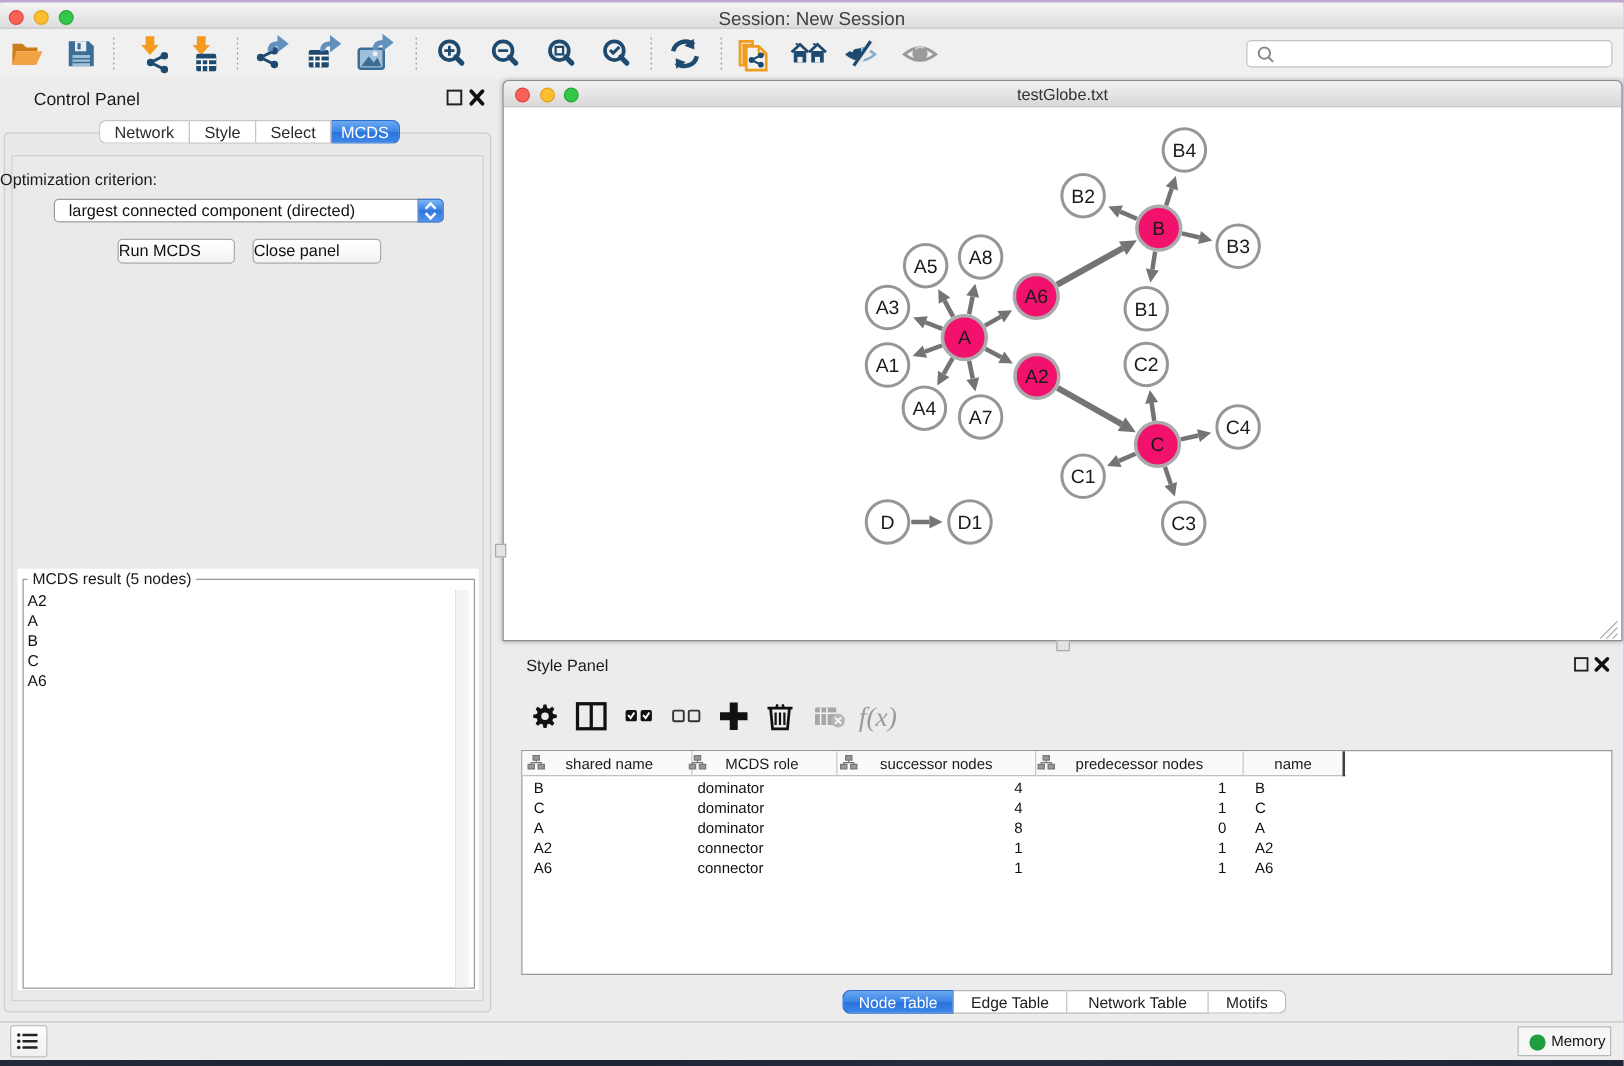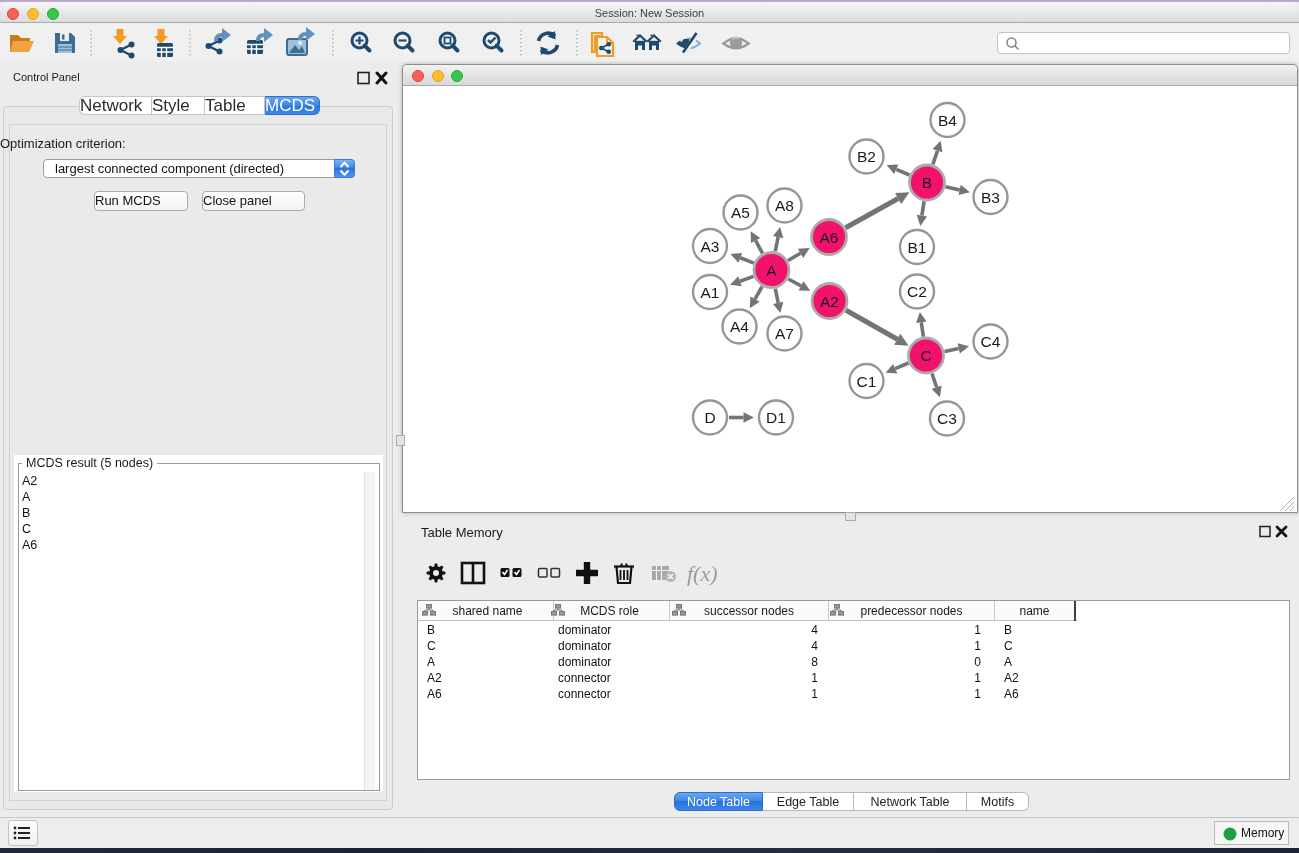--- a/index.html
+++ b/index.html
@@ -1,26 +1,26 @@
 <!DOCTYPE html>
 <html><head><meta charset="utf-8"><style>
 *{margin:0;padding:0;box-sizing:border-box}
 html,body{width:1299px;height:853px;overflow:hidden;background:#bfa7d2;font-family:"Liberation Sans",sans-serif;position:relative}
 .abs{position:absolute}
 #win{position:absolute;left:0;top:2px;width:1299px;height:852px;background:#ececec}
 
 #titlebar{position:absolute;left:0;top:2px;width:1299px;height:21px;background:linear-gradient(#f5f5f5,#dcdcdc);border-bottom:1px solid #a9a9a9;border-radius:5px 5px 0 0}
 #titlebar .tl{position:absolute;top:6px;width:12px;height:12px;border-radius:50%}
-#title-text{position:absolute;top:5px;width:100%;text-align:center;font-size:11px;color:#404040}
+#title-text{position:absolute;top:5px;width:100%;text-align:center;font-size:15px;color:#404040}
 
 #toolbar{position:absolute;left:0;top:23px;width:1299px;height:39px;background:#f0f0f0}
 #searchbox{position:absolute;left:997px;top:32px;width:293px;height:22px;background:#fff;border:1px solid #c3c3c3;border-radius:4px}
-#cp-title{position:absolute;left:13px;top:71px;font-size:11px;color:#1a1a1a}
-
-.tab{position:absolute;top:96px;height:19px;background:#fff;border:1px solid #c6c6c6;font-size:17px;color:#2b2b2b;text-align:left;line-height:18px}
+#cp-title{position:absolute;left:27px;top:71px;font-size:14px;color:#1a1a1a}
+
+.tab{position:absolute;top:96px;height:19px;background:#fff;border:1px solid #c6c6c6;font-size:13px;color:#2b2b2b;text-align:center;line-height:18px}
 
 #cp-outer{position:absolute;left:3px;top:106px;width:390px;height:704px;border:1px solid #cccccc;border-radius:4px;background:#e9e9e9}
 #cp-inner{position:absolute;left:9px;top:124px;width:378px;height:677px;border:1px solid #d2d2d2;background:#eaeaea}
 #opt-label{position:absolute;left:0px;top:136px;width:396px;text-align:left;font-size:13px;color:#1a1a1a}
 #combo{position:absolute;left:43px;top:159px;width:312px;height:19px;background:#fff;border:1px solid #9d9d9d;border-radius:4px}
 #combo .txt{position:absolute;left:11px;top:1px;font-size:13px;color:#111}
 #combo .btn{position:absolute;right:-1px;top:-1px;width:21px;height:19px;border-radius:0 4px 4px 0;background:linear-gradient(#7cb5f4,#3c86e8 45%,#2d71dd 45%,#4f95ef);border:1px solid #3a7bd5}
 .pbtn{position:absolute;top:191px;height:20px;background:linear-gradient(#ffffff,#f3f3f3);border:1px solid #ababab;border-radius:4px;font-size:13px;color:#111;line-height:18px}
 
 #mcds-box{position:absolute;left:14px;top:455px;width:369px;height:337px;background:#fff}
@@ -211,21 +211,21 @@
 
 <div id="cp-title">Control Panel</div>
 <svg width="40" height="16" style="position:absolute;left:357px;top:71px">
     <rect x="1" y="1.5" width="11" height="11" fill="none" stroke="#222" stroke-width="1.6"></rect>
     <path d="M20 2 L29 12 M29 2 L20 12" stroke="#111" stroke-width="3" stroke-linecap="round"></path>
   </svg>
 <div id="cp-outer"></div>
 <div id="cp-inner"></div>
 <div class="tab" style="left:79px;width:72px;border-radius:6px 0 0 6px;border-right:none">Network</div>
 <div class="tab" style="left:151px;width:53px;border-right:none">Style</div>
-<div class="tab" style="left:204px;width:61px">Table</div>
+<div class="tab" style="left:204px;width:61px">Select</div>
 <div class="tab" style="left:265px;width:55px;background:linear-gradient(#6aa7ee,#3c86e8 50%,#2a72dc 50%,#3d87e9);color:#fff;border:1px solid #2a6fd0;border-left:none;border-radius:0 6px 6px 0">MCDS</div>
 <div id="opt-label">Optimization criterion:</div>
 <div id="combo">
     <span class="txt">largest connected component (directed)</span>
     <span class="btn"><svg width="19" height="17">
         <path d="M5.5 7 L9.5 2.8 L13.5 7" fill="none" stroke="#fff" stroke-width="2"></path>
         <path d="M5.5 10.5 L9.5 14.7 L13.5 10.5" fill="none" stroke="#fff" stroke-width="2"></path>
       </svg></span>
   </div>
 <div class="pbtn" style="left:94px;width:94px">Run MCDS</div>
@@ -238,20 +238,21 @@
 <div class="mcds-item" style="top:490px">A</div>
 <div class="mcds-item" style="top:506px">B</div>
 <div class="mcds-item" style="top:522px">C</div>
 <div class="mcds-item" style="top:538px">A6</div>
 
 <div id="netwin">
  <div id="nettitle">
   <div class="tl" style="left:9px;background:#f96157;border:1px solid #e1443c"></div>
   <div class="tl" style="left:28.5px;background:#fbbe2f;border:1px solid #e0a423"></div>
   <div class="tl" style="left:48px;background:#33c849;border:1px solid #24a939"></div>
+  <div class="t">testGlobe.txt</div>
  </div>
  <svg width="18" height="16" style="position:absolute;right:1px;bottom:1px">
       <path d="M16 2 L2 16 M16 7 L7 16 M16 12 L12 16" stroke="#b0b0b0" stroke-width="1"></path>
     </svg>
 </div>
 <div class="abs" style="left:396px;top:435px;width:9px;height:11px;background:#e4e4e4;border:1px solid #aaa"></div>
 <div class="abs" style="left:845px;top:512px;width:11px;height:9px;background:#e4e4e4;border:1px solid #aaa"></div>
 <svg id="graph" width="894" height="427" style="position:absolute;left:403px;top:86px" font-family="Liberation Sans, sans-serif">
 <line x1="359.5" y1="167.3" x2="352.6" y2="154.5" stroke="#747474" stroke-width="3.6"></line>
     <polygon points="347.6,145.3 357.2,152.0 348.0,157.0" fill="#747474"></polygon>
@@ -327,21 +328,21 @@
 <text x="523.0" y="275.0" text-anchor="middle" font-size="15.5" fill="#1a1a1a">C</text>
 <circle cx="463.5" cy="295.0" r="17" fill="#ffffff" stroke="#969696" stroke-width="2.4"></circle>
 <text x="463.5" y="300.5" text-anchor="middle" font-size="15.5" fill="#1a1a1a">C1</text>
 <circle cx="307.0" cy="331.5" r="17" fill="#ffffff" stroke="#969696" stroke-width="2.4"></circle>
 <text x="307.0" y="337.0" text-anchor="middle" font-size="15.5" fill="#1a1a1a">D</text>
 <circle cx="373.0" cy="331.5" r="17" fill="#ffffff" stroke="#969696" stroke-width="2.4"></circle>
 <text x="373.0" y="337.0" text-anchor="middle" font-size="15.5" fill="#1a1a1a">D1</text>
 <circle cx="544.0" cy="332.5" r="17" fill="#ffffff" stroke="#969696" stroke-width="2.4"></circle>
 <text x="544.0" y="338.0" text-anchor="middle" font-size="15.5" fill="#1a1a1a">C3</text>
 </svg>
-<div id="tp-title">Table Memory</div>
+<div id="tp-title">Style Panel</div>
 <svg width="40" height="16" style="position:absolute;left:1259px;top:525px">
     <rect x="1" y="1.5" width="10" height="10" fill="none" stroke="#222" stroke-width="1.5"></rect>
     <path d="M18 2 L27 11 M27 2 L18 11" stroke="#111" stroke-width="2.8" stroke-linecap="round"></path>
   </svg>
 <svg width="880" height="34" style="position:absolute;left:412px;top:556px">
 <g transform="translate(24,17)">
       <path d="M6.56 -1.79 L9.43 -1.19 L9.43 1.19 L6.56 1.79 L5.91 3.37 L7.51 5.82 L5.82 7.51 L3.37 5.91 L1.79 6.56 L1.19 9.43 L-1.19 9.43 L-1.79 6.56 L-3.37 5.91 L-5.82 7.51 L-7.51 5.82 L-5.91 3.37 L-6.56 1.79 L-9.43 1.19 L-9.43 -1.19 L-6.56 -1.79 L-5.91 -3.37 L-7.51 -5.82 L-5.82 -7.51 L-3.37 -5.91 L-1.79 -6.56 L-1.19 -9.43 L1.19 -9.43 L1.79 -6.56 L3.37 -5.91 L5.82 -7.51 L7.51 -5.82 L5.91 -3.37 Z M3.0 0 A3.0 3.0 0 1 0 -3.0 0 A3.0 3.0 0 1 0 3.0 0 Z" fill="#111" fill-rule="evenodd"></path>
     </g>
 <g transform="translate(61,17)">
       <rect x="-11" y="-10" width="22" height="20" fill="none" stroke="#111" stroke-width="2.6"></rect>

